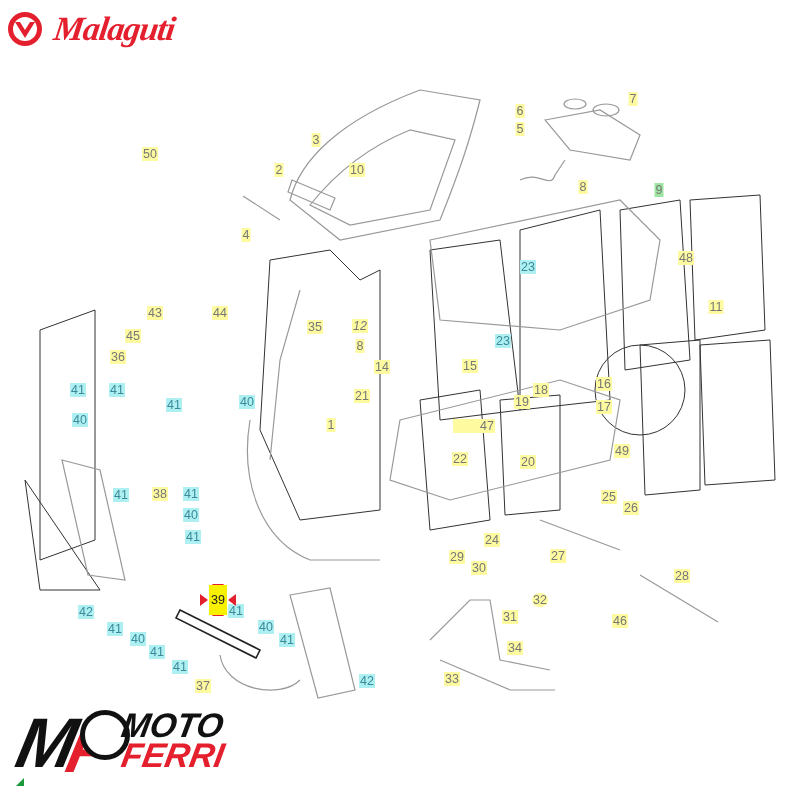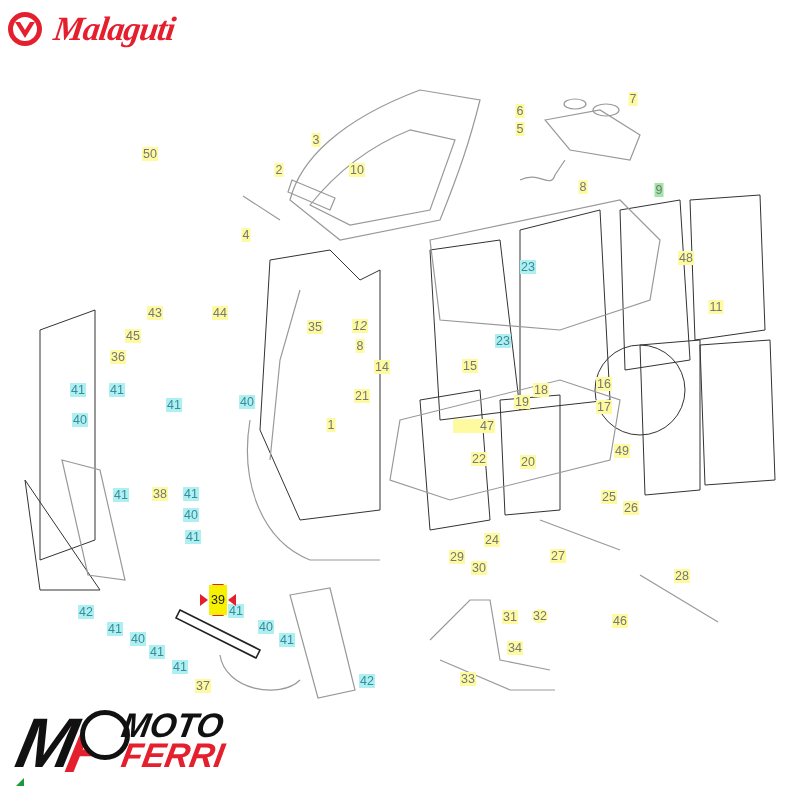--- a/index.html
+++ b/index.html
@@ -115,49 +115,49 @@
     <span class="label cyan" style="left: 117px; top: 390px;">41</span>
     <span class="label cyan" style="left: 174px; top: 405px;">41</span>
     <span class="label cyan" style="left: 80px; top: 420px;">40</span>
     <span class="label cyan" style="left: 247px; top: 402px;">40</span>
     <span class="label yellow" style="left: 362px; top: 396px;">21</span>
     <span class="label yellow" style="left: 541px; top: 390px;">18</span>
     <span class="label yellow" style="left: 604px; top: 384px;">16</span>
     <span class="label yellow" style="left: 522px; top: 402px;">19</span>
     <span class="label yellow" style="left: 604px; top: 407px;">17</span>
     <span class="label yellow" style="left: 331px; top: 425px;">1</span>
-    <span class="label yellow" style="left: 479px; top: 420px; margin-top: 39px;">22</span>
+    <span class="label yellow" style="left: 460px; top: 420px; margin-top: 39px;">22</span>
     <span class="label yellow" style="left: 474px; top: 426px; padding-left: 27px;">47</span>
     <span class="label yellow" style="left: 528px; top: 462px; text-align: right;">20</span>
     <span class="label yellow" style="left: 622px; top: 451px;">49</span>
     <span class="label yellow" style="left: 631px; top: 476px; margin-top: 32px;">26</span>
     <span class="label cyan" style="left: 121px; top: 495px;">41</span>
     <span class="label yellow" style="left: 160px; top: 494px;">38</span>
     <span class="label cyan" style="left: 191px; top: 494px;">41</span>
     <span class="label yellow" style="left: 609px; top: 497px;">25</span>
     <span class="label cyan" style="left: 191px; top: 515px;">40</span>
     <span class="label cyan" style="left: 193px; top: 537px;">41</span>
     <span class="label yellow" style="left: 492px; top: 540px;">24</span>
     <span class="label yellow" style="left: 558px; top: 556px;">27</span>
     <span class="label yellow" style="left: 457px; top: 557px;">29</span>
     <span class="label yellow" style="left: 479px; top: 568px;">30</span>
     <span class="label yellow" style="left: 682px; top: 576px;">28</span>
     <span class="label yellow" style="left: 510px; top: 585px; margin-top: 32px;">31</span>
-    <span class="label yellow" style="left: 540px; top: 616px; border-radius: 7px;">32</span>
+    <span class="label yellow" style="left: 540px; top: 600px; border-radius: 7px;">32</span>
     <span class="label cyan" style="left: 86px; top: 612px;">42</span>
     <span class="label cyan" style="left: 115px; top: 629px;">41</span>
     <span class="label cyan" style="left: 138px; top: 639px;">40</span>
     <span class="label cyan" style="left: 157px; top: 652px;">41</span>
     <span class="label cyan" style="left: 180px; top: 667px;">41</span>
     <span class="label cyan" style="left: 266px; top: 627px;">40</span>
     <span class="label cyan" style="left: 287px; top: 640px;">41</span>
     <span class="label cyan" style="left: 236px; top: 611px;">41</span>
     <span class="label yellow" style="left: 620px; top: 621px;">46</span>
     <span class="label yellow" style="left: 515px; top: 648px;">34</span>
-    <span class="label yellow" style="left: 452px; top: 679px; margin-left: 16px;">33</span>
+    <span class="label yellow" style="left: 452px; top: 679px;">33</span>
     <span class="label cyan" style="left: 367px; top: 681px;">42</span>
     <span class="label yellow" style="left: 203px; top: 686px;">37</span>
   </div>
 
 <div class="selected-wrap">
   <svg width="40" height="40" viewBox="0 0 40 40">
     <polygon points="20,12 14,4 26,4" fill="#e5202e"></polygon>
     <polygon points="20,28 14,36 26,36" fill="#e5202e"></polygon>
     <polygon points="10,20 2,14 2,26" fill="#e5202e"></polygon>
     <polygon points="30,20 38,14 38,26" fill="#e5202e"></polygon>

